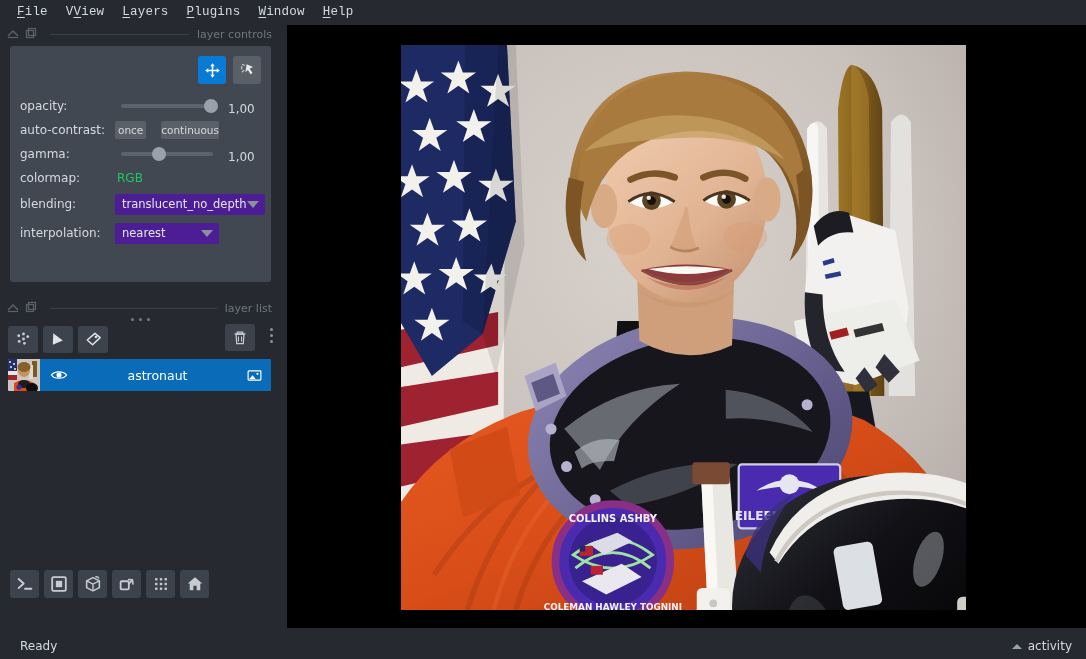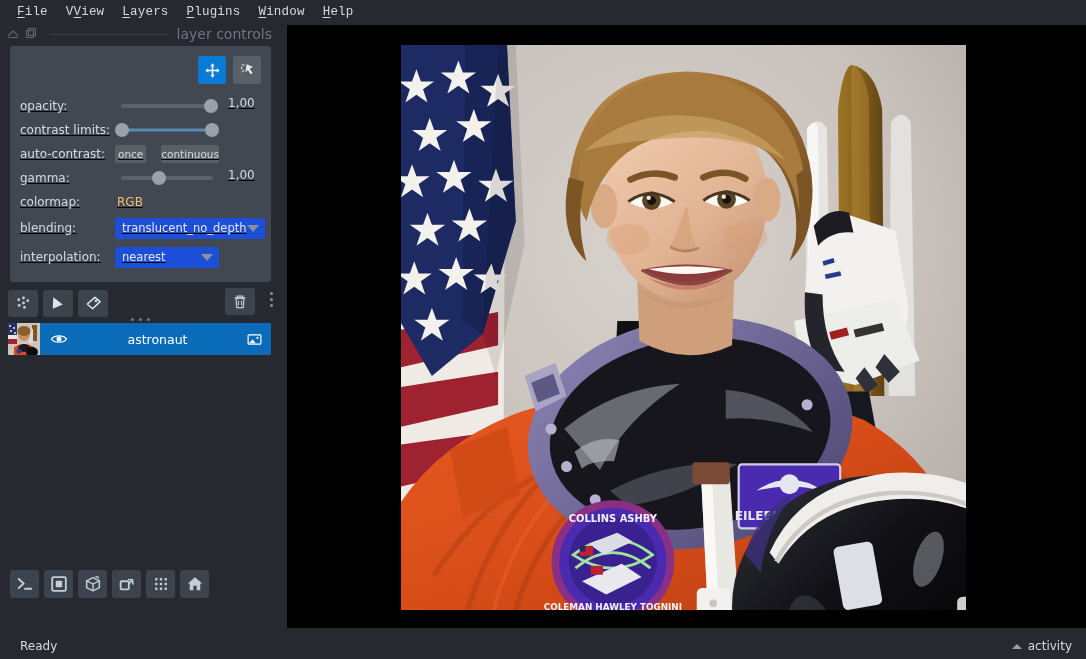--- a/index.html
+++ b/index.html
@@ -30,35 +30,35 @@
   }
   .dock-title-row {
     position: relative; height: 20px; display: flex; align-items: center;
     padding: 0 9px 0 6px;
   }
   .dock-btn { width: 14px; height: 14px; margin-right: 4px; position: relative; opacity:.55; }
   .dock-btn svg { display: block; }
   .dock-rule {
     flex: 1; height: 1px; background: #3a3f48; margin: 0 8px;
   }
-  .dock-label { color: #6f767f; font-size: 14px; white-space: nowrap; }
+  .dock-label { color: #6f767f; font-size: 11px; white-space: nowrap; }
 
   .ctl-panel {
     margin: 2px 10px 0 10px; background: #414851; border-radius: 3px;
-    padding: 10px 10px 0 10px; height: 236px; position: relative; text-decoration: underline;
+    padding: 10px 10px 0 10px; height: 236px; position: relative;
   }
   .mode-row { display: flex; justify-content: flex-end; gap: 7px; margin-bottom: 10px; }
   .mode-btn {
     width: 28px; height: 28px; border-radius: 3px; background: #5a6068;
     display: flex; align-items: center; justify-content: center;
   }
   .mode-btn.active { background: #0a7bd4; }
   .ctl-row { display: flex; align-items: center; height: 23px; margin-bottom: 1px; }
   .ctl-label { width: 95px; color: #d5dae0; font-size: 12px; flex-shrink: 0; }
-  .ctl-field { flex: 1; display: flex; align-items: flex-start; }
+  .ctl-field { flex: 1; display: flex; align-items: flex-end; }
 
   
   .slider-wrap { position: relative; flex: 1; height: 20px; }
   .slider-groove {
     position: absolute; left: 6px; right: 6px; top: 8px; height: 4px;
     background: #5c636c; border-radius: 2px;
   }
   .slider-fill {
     position: absolute; top: 9px; height: 2px; background: #4a8fc7;
   }
@@ -67,23 +67,23 @@
     background: #9aa1aa;
   }
   .slider-val { width: 42px; text-align: left; color: #d5dae0; font-size: 12px; padding-left: 9px; }
 
   .btn-pair { display: flex; gap: 15px; flex: 1; }
   .mini-btn {
     flex: 1; height: 18px; background: #5a6068; border-radius: 2px;
     color: #d5dae0; font-size: 10.5px; display: flex; align-items: center;
     justify-content: center;
   }
-  .plain-val { color: #fdba74; font-size: 12px; padding-left: 2px; }
+  .plain-val { color: #22c55e; font-size: 12px; padding-left: 2px; }
   .combo {
-    flex: 1; height: 21px; background: #1d4ed8; border-radius: 2px;
+    flex: 1; height: 21px; background: #4c1d95; border-radius: 2px;
     display: flex; align-items: center; padding: 0 6px 0 7px; position: relative;
   }
   .combo span.txt { color: #e3e7ea; font-size: 11.5px; flex: 1; }
   .combo .arrow {
     width: 0; height: 0; border-left: 6px solid transparent;
     border-right: 6px solid transparent; border-top: 7px solid #8b929b;
   }
 
   .grip-dots {
     position: absolute; left: 0; right: 0; top: 288px; height: 14px;
@@ -213,32 +213,20 @@
         <div class="ctl-label">opacity:</div>
         <div class="ctl-field">
           <div class="slider-wrap">
             <div class="slider-groove"></div>
             <div class="slider-handle" style="left:86%"></div>
           </div>
           <div class="slider-val">1,00</div>
         </div>
       </div>
 
-      <div class="ctl-row">
-        <div class="ctl-label">contrast limits:</div>
-        <div class="ctl-field">
-          <div class="slider-wrap">
-            <div class="slider-groove"></div>
-            <div class="slider-fill" style="left:10px; right:10px;"></div>
-            <div class="slider-handle" style="left:0%"></div>
-            <div class="slider-handle" style="left:calc(100% - 14px)"></div>
-          </div>
-          <div class="slider-val"></div>
-        </div>
-      </div>
 
       <div class="ctl-row">
         <div class="ctl-label">auto-contrast:</div>
         <div class="ctl-field">
           <div class="btn-pair">
             <div class="mini-btn">once</div>
             <div class="mini-btn">continuous</div>
           </div>
           <div class="slider-val"></div>
         </div>
@@ -284,20 +272,36 @@
         </div>
       </div>
     </div>
 
     <div class="grip-dots">
       <i></i>
       <i></i>
       <i></i>
     </div>
 
+    <div class="dock-title-row layerlist-title" style="margin-top:16px">
+      <div class="dock-btn">
+        <svg width="14" height="14" viewBox="0 0 14 14">
+            <path d="M2 9 L7 4 L12 9" stroke="#8b929b" stroke-width="1.4" fill="none"></path>
+            <path d="M2 10.5 L12 10.5" stroke="#8b929b" stroke-width="1.2"></path>
+          </svg>
+      </div>
+      <div class="dock-btn">
+        <svg width="14" height="14" viewBox="0 0 14 14">
+            <rect x="2.5" y="3.5" width="7" height="7" stroke="#8b929b" stroke-width="1.2" fill="none"></rect>
+            <rect x="4.5" y="1.5" width="7" height="7" stroke="#8b929b" stroke-width="1.2" fill="none"></rect>
+          </svg>
+      </div>
+      <div class="dock-rule"></div>
+      <div class="dock-label">layer list</div>
+    </div>
 
     <div class="layer-tools">
       <div class="tool-btn">
         <svg width="19" height="19" viewBox="0 0 20 20">
           <circle cx="5" cy="6" r="1.5" fill="#c7ccd3"></circle>
           <circle cx="10" cy="4.2" r="1.5" fill="#c7ccd3"></circle>
           <circle cx="14.5" cy="7" r="1.5" fill="#c7ccd3"></circle>
           <circle cx="10" cy="9.5" r="1.5" fill="#c7ccd3"></circle>
           <circle cx="5.5" cy="12" r="1.5" fill="#c7ccd3"></circle>
           <circle cx="11" cy="14" r="1.5" fill="#c7ccd3"></circle>

